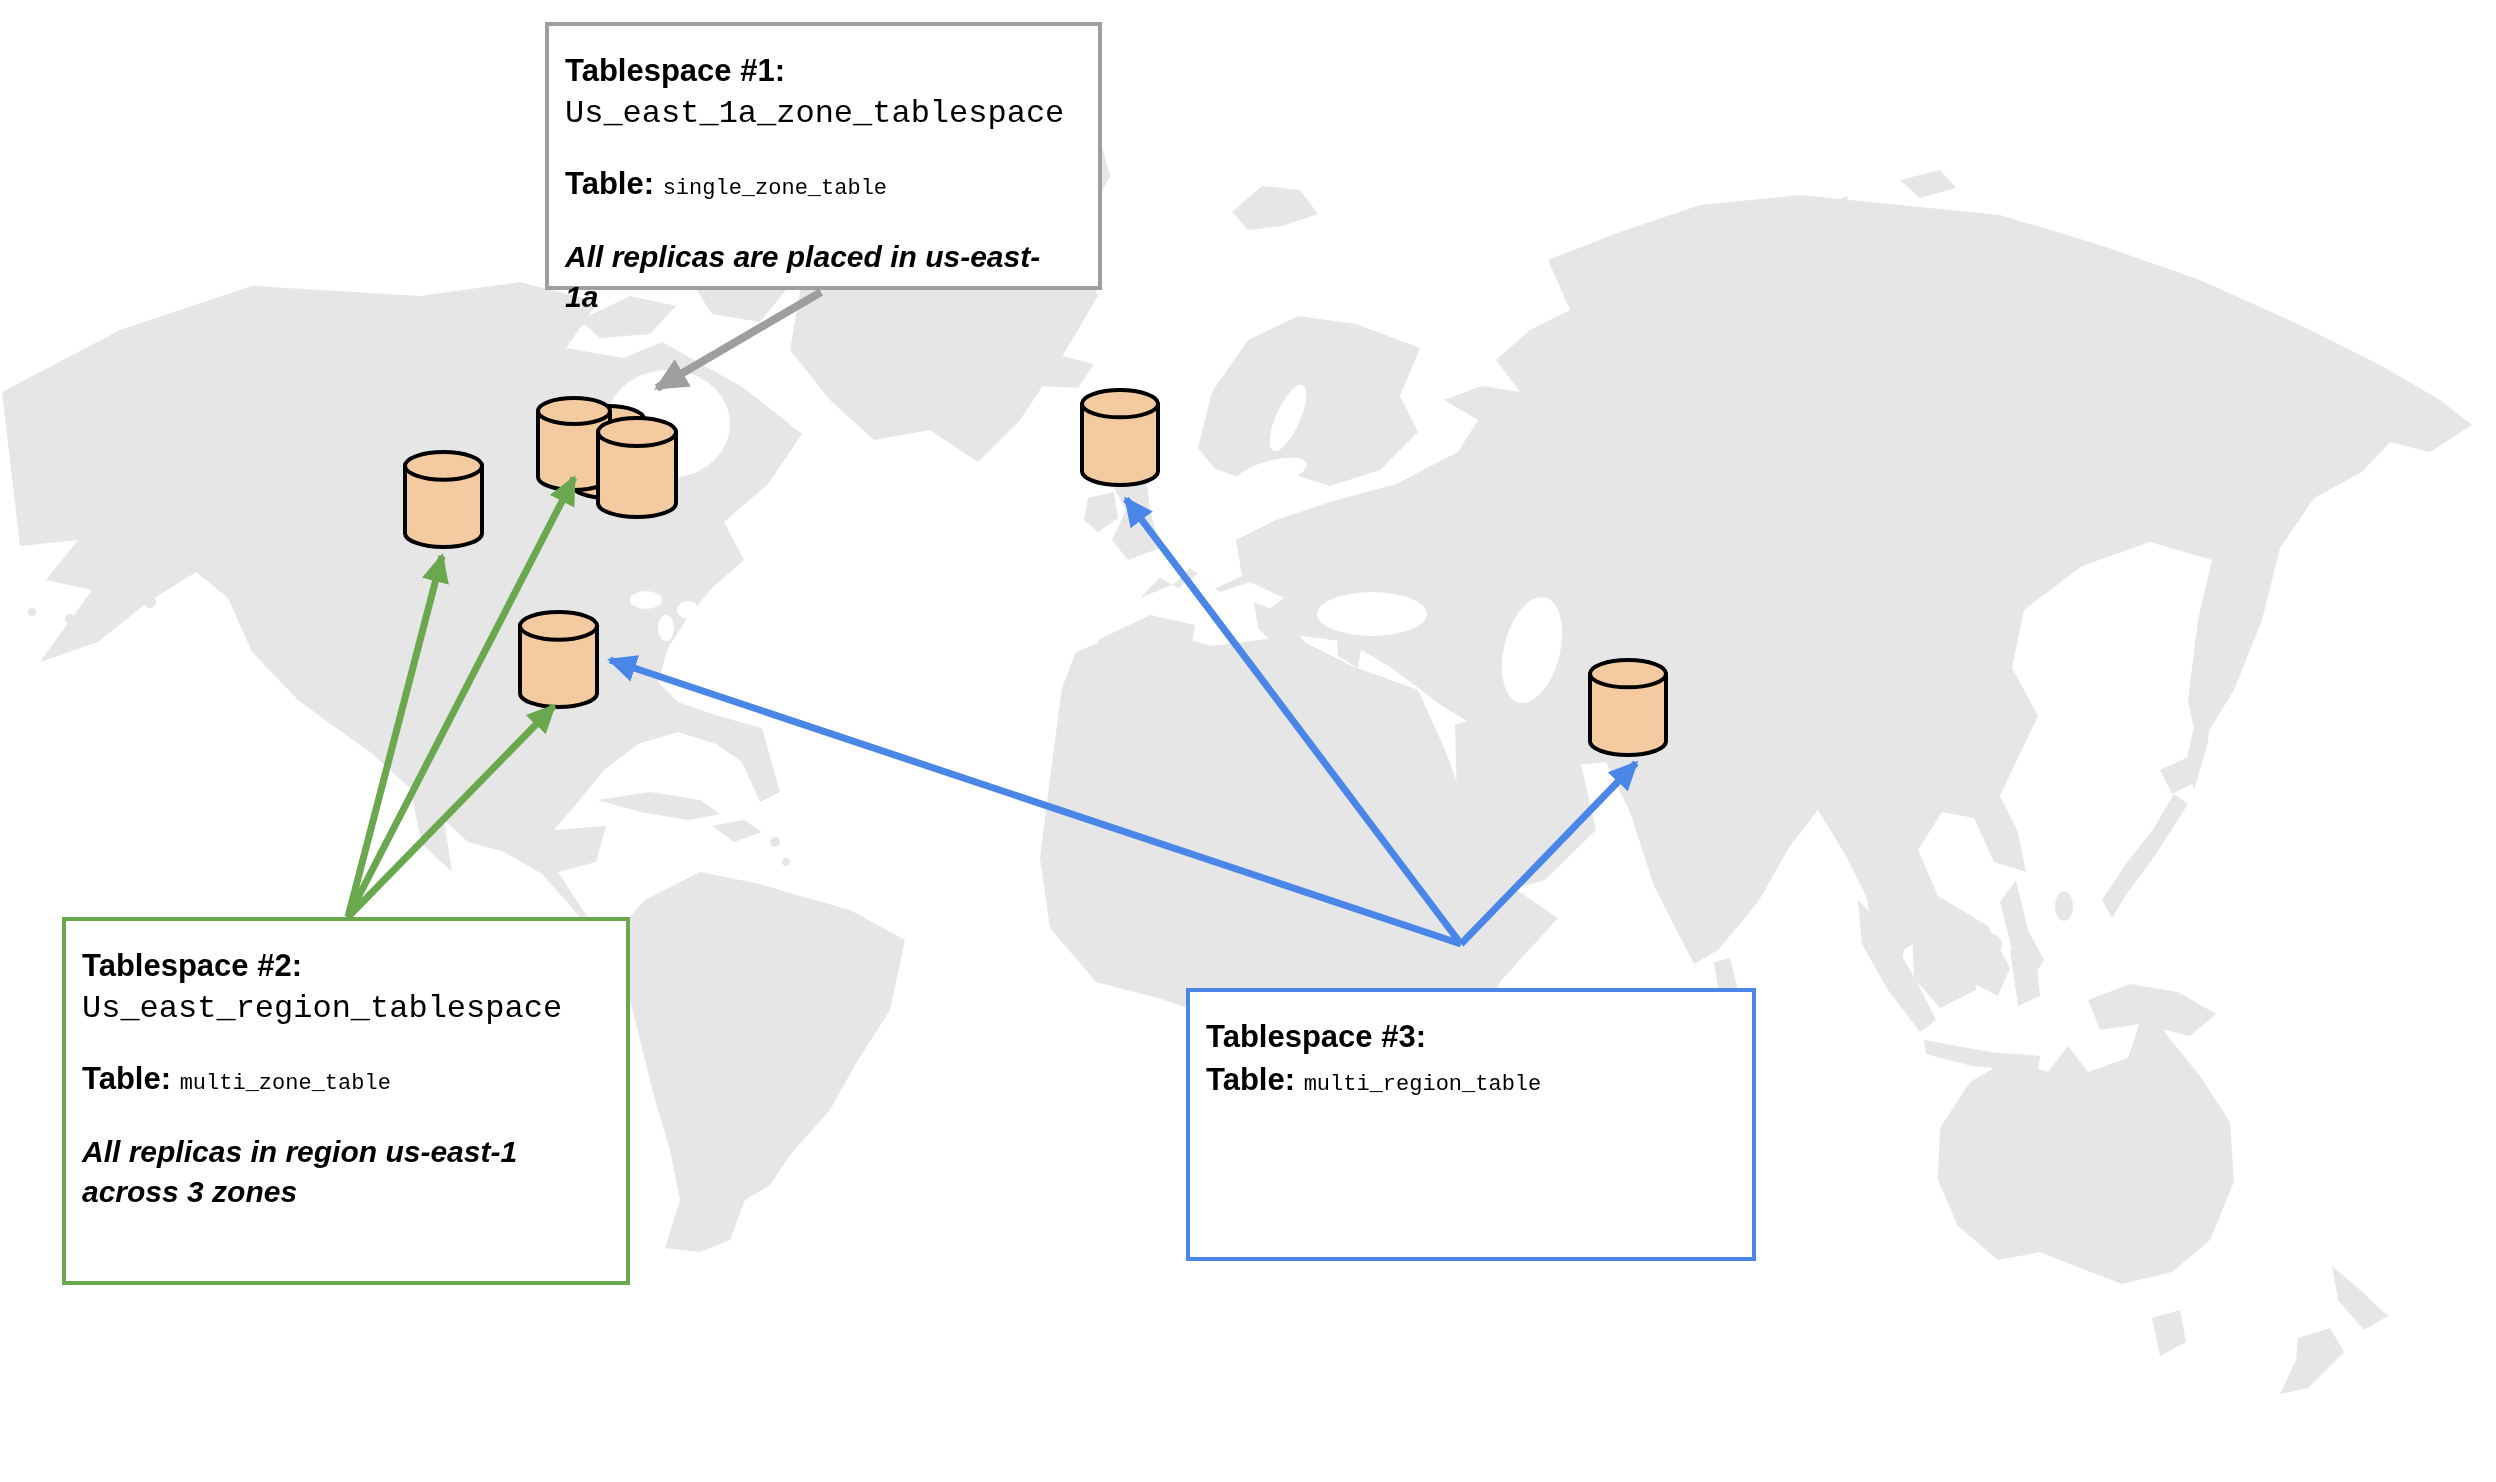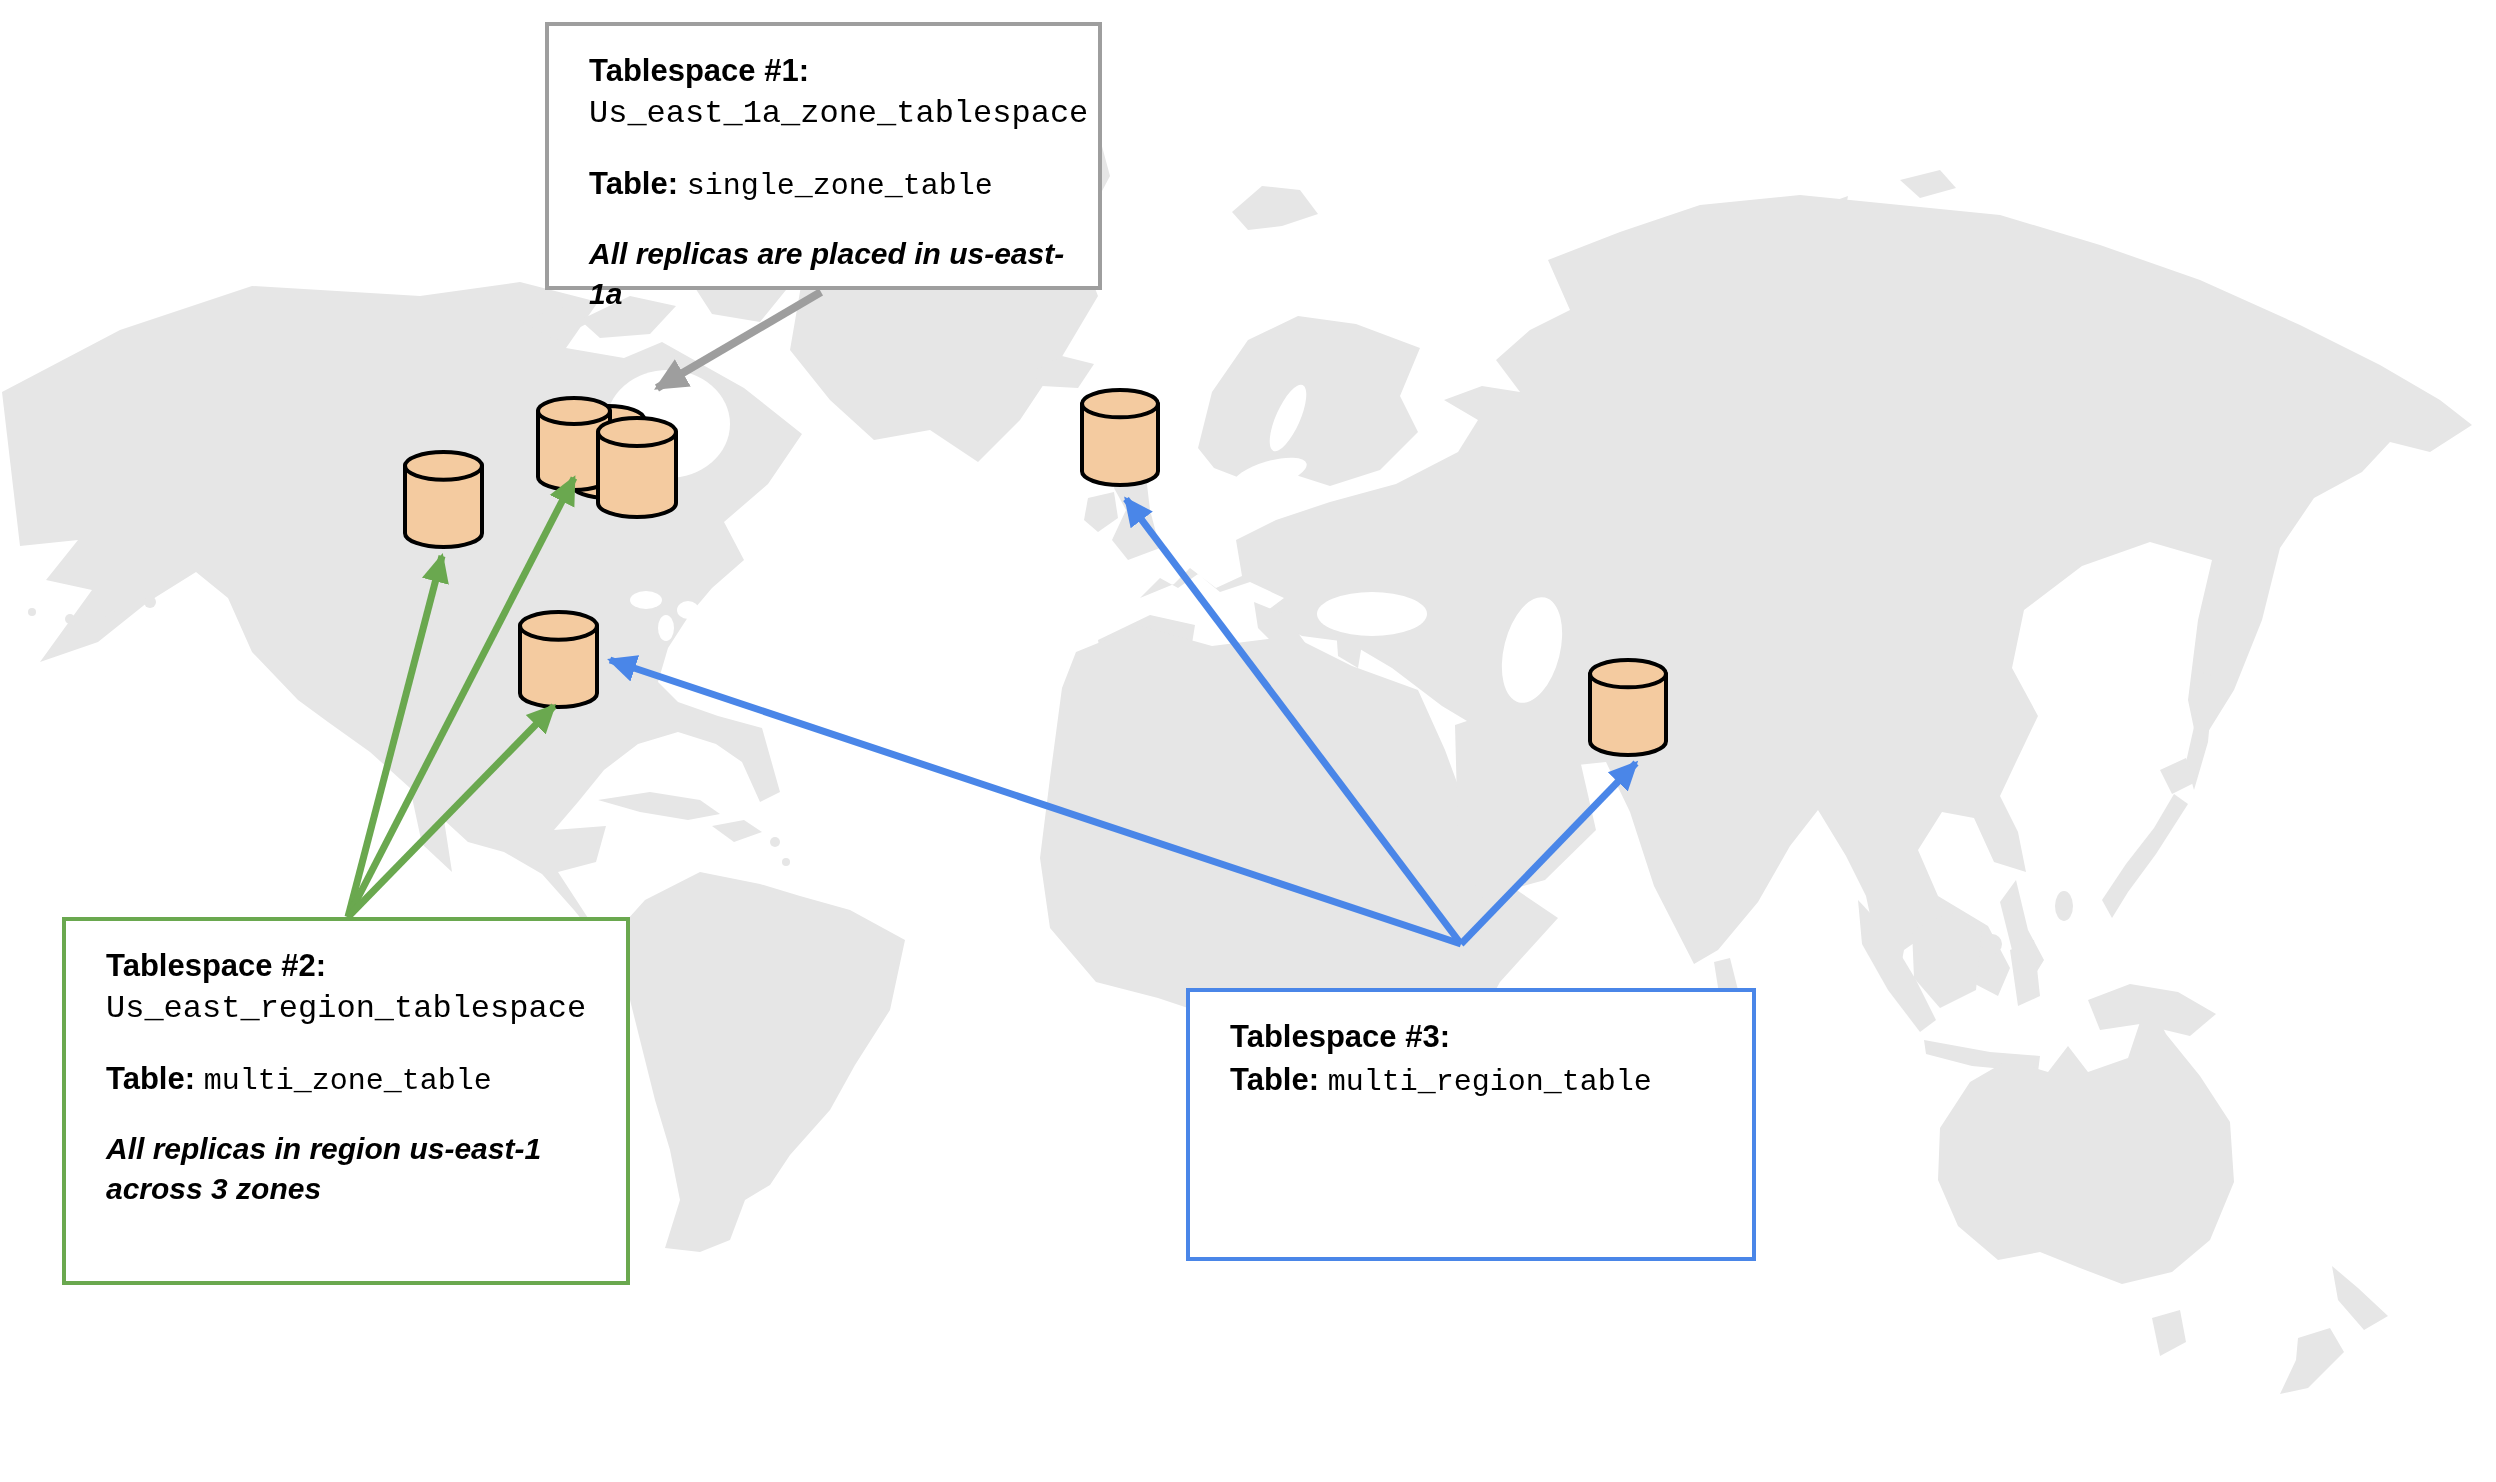--- a/index.html
+++ b/index.html
@@ -1,30 +1,30 @@
 <!DOCTYPE html>
 <html><head>
 <meta charset="utf-8">
 <style>
   html,body{margin:0;padding:0;background:#fff;}
   body{width:2496px;height:1482px;overflow:hidden;position:relative;
        font-family:"Liberation Sans",sans-serif;color:#000;}
   .canvas{position:absolute;left:0;top:0;width:2496px;height:1482px;}
   svg.layer{position:absolute;left:0;top:0;width:2496px;height:1482px;display:block;}
   .callout{position:absolute;box-sizing:border-box;background:#ffffff;
-           border:4px solid #999;padding:24px 28px 20px 40px;z-index:30;}
+           border:4px solid #999;padding:24px 28px 20px 16px;z-index:30;}
   #co-0{left:545px;top:22px;width:557px;height:268px;}
   #co-1{left:62px;top:917px;width:568px;height:368px;}
   #co-2{left:1186px;top:988px;width:570px;height:273px;}
   .co-title{font-weight:bold;font-size:31px;line-height:42px;}
   .co-name{font-family:"Liberation Mono","DejaVu Sans Mono",monospace;
            font-size:32px;line-height:44px;margin-bottom:26px;}
   .co-table{font-size:31px;line-height:44px;margin-bottom:26px;}
   .co-table .lbl{font-weight:bold;text-align:right;}
-  .co-table .mono{font-family:"Liberation Mono","DejaVu Sans Mono",monospace;font-size:30px;text-align:center;}
+  .co-table .mono{font-family:"Liberation Mono","DejaVu Sans Mono",monospace;font-size:22px;text-align:center;}
   .co-note{font-style:italic;font-size:30px;line-height:40px;white-space:pre-line;font-weight:bold;}
 </style>
 </head>
 <body>
 
 <div class="canvas">
 
   <svg class="layer" viewBox="0 0 2496 1482" aria-hidden="true">
     <g fill="#E6E6E6" stroke="none">
       <path d="M 2 392 L 120 330 L 252 286 L 420 296 L 520 282 L 598 302 L 566 348 L 624 358 L 662 342 L 744 388 L 802 434 L 768 484 L 724 522 L 744 560 L 712 588 L 690 614 L 668 648 L 658 682 L 678 702 L 718 716 L 762 728 L 780 792 L 760 802 L 742 762 L 716 744 L 678 732 L 638 744 L 604 770 L 578 802 L 554 830 L 606 826 L 596 862 L 558 872 L 588 918 L 622 946 L 650 964 L 662 988 L 640 980 L 608 952 L 574 910 L 542 874 L 504 852 L 468 842 L 444 820 L 452 872 L 422 844 L 410 788 L 370 752 L 328 722 L 298 700 L 252 652 L 228 598 L 196 572 L 148 602 L 98 642 L 40 662 L 92 590 L 46 580 L 78 540 L 20 546 Z"></path>

